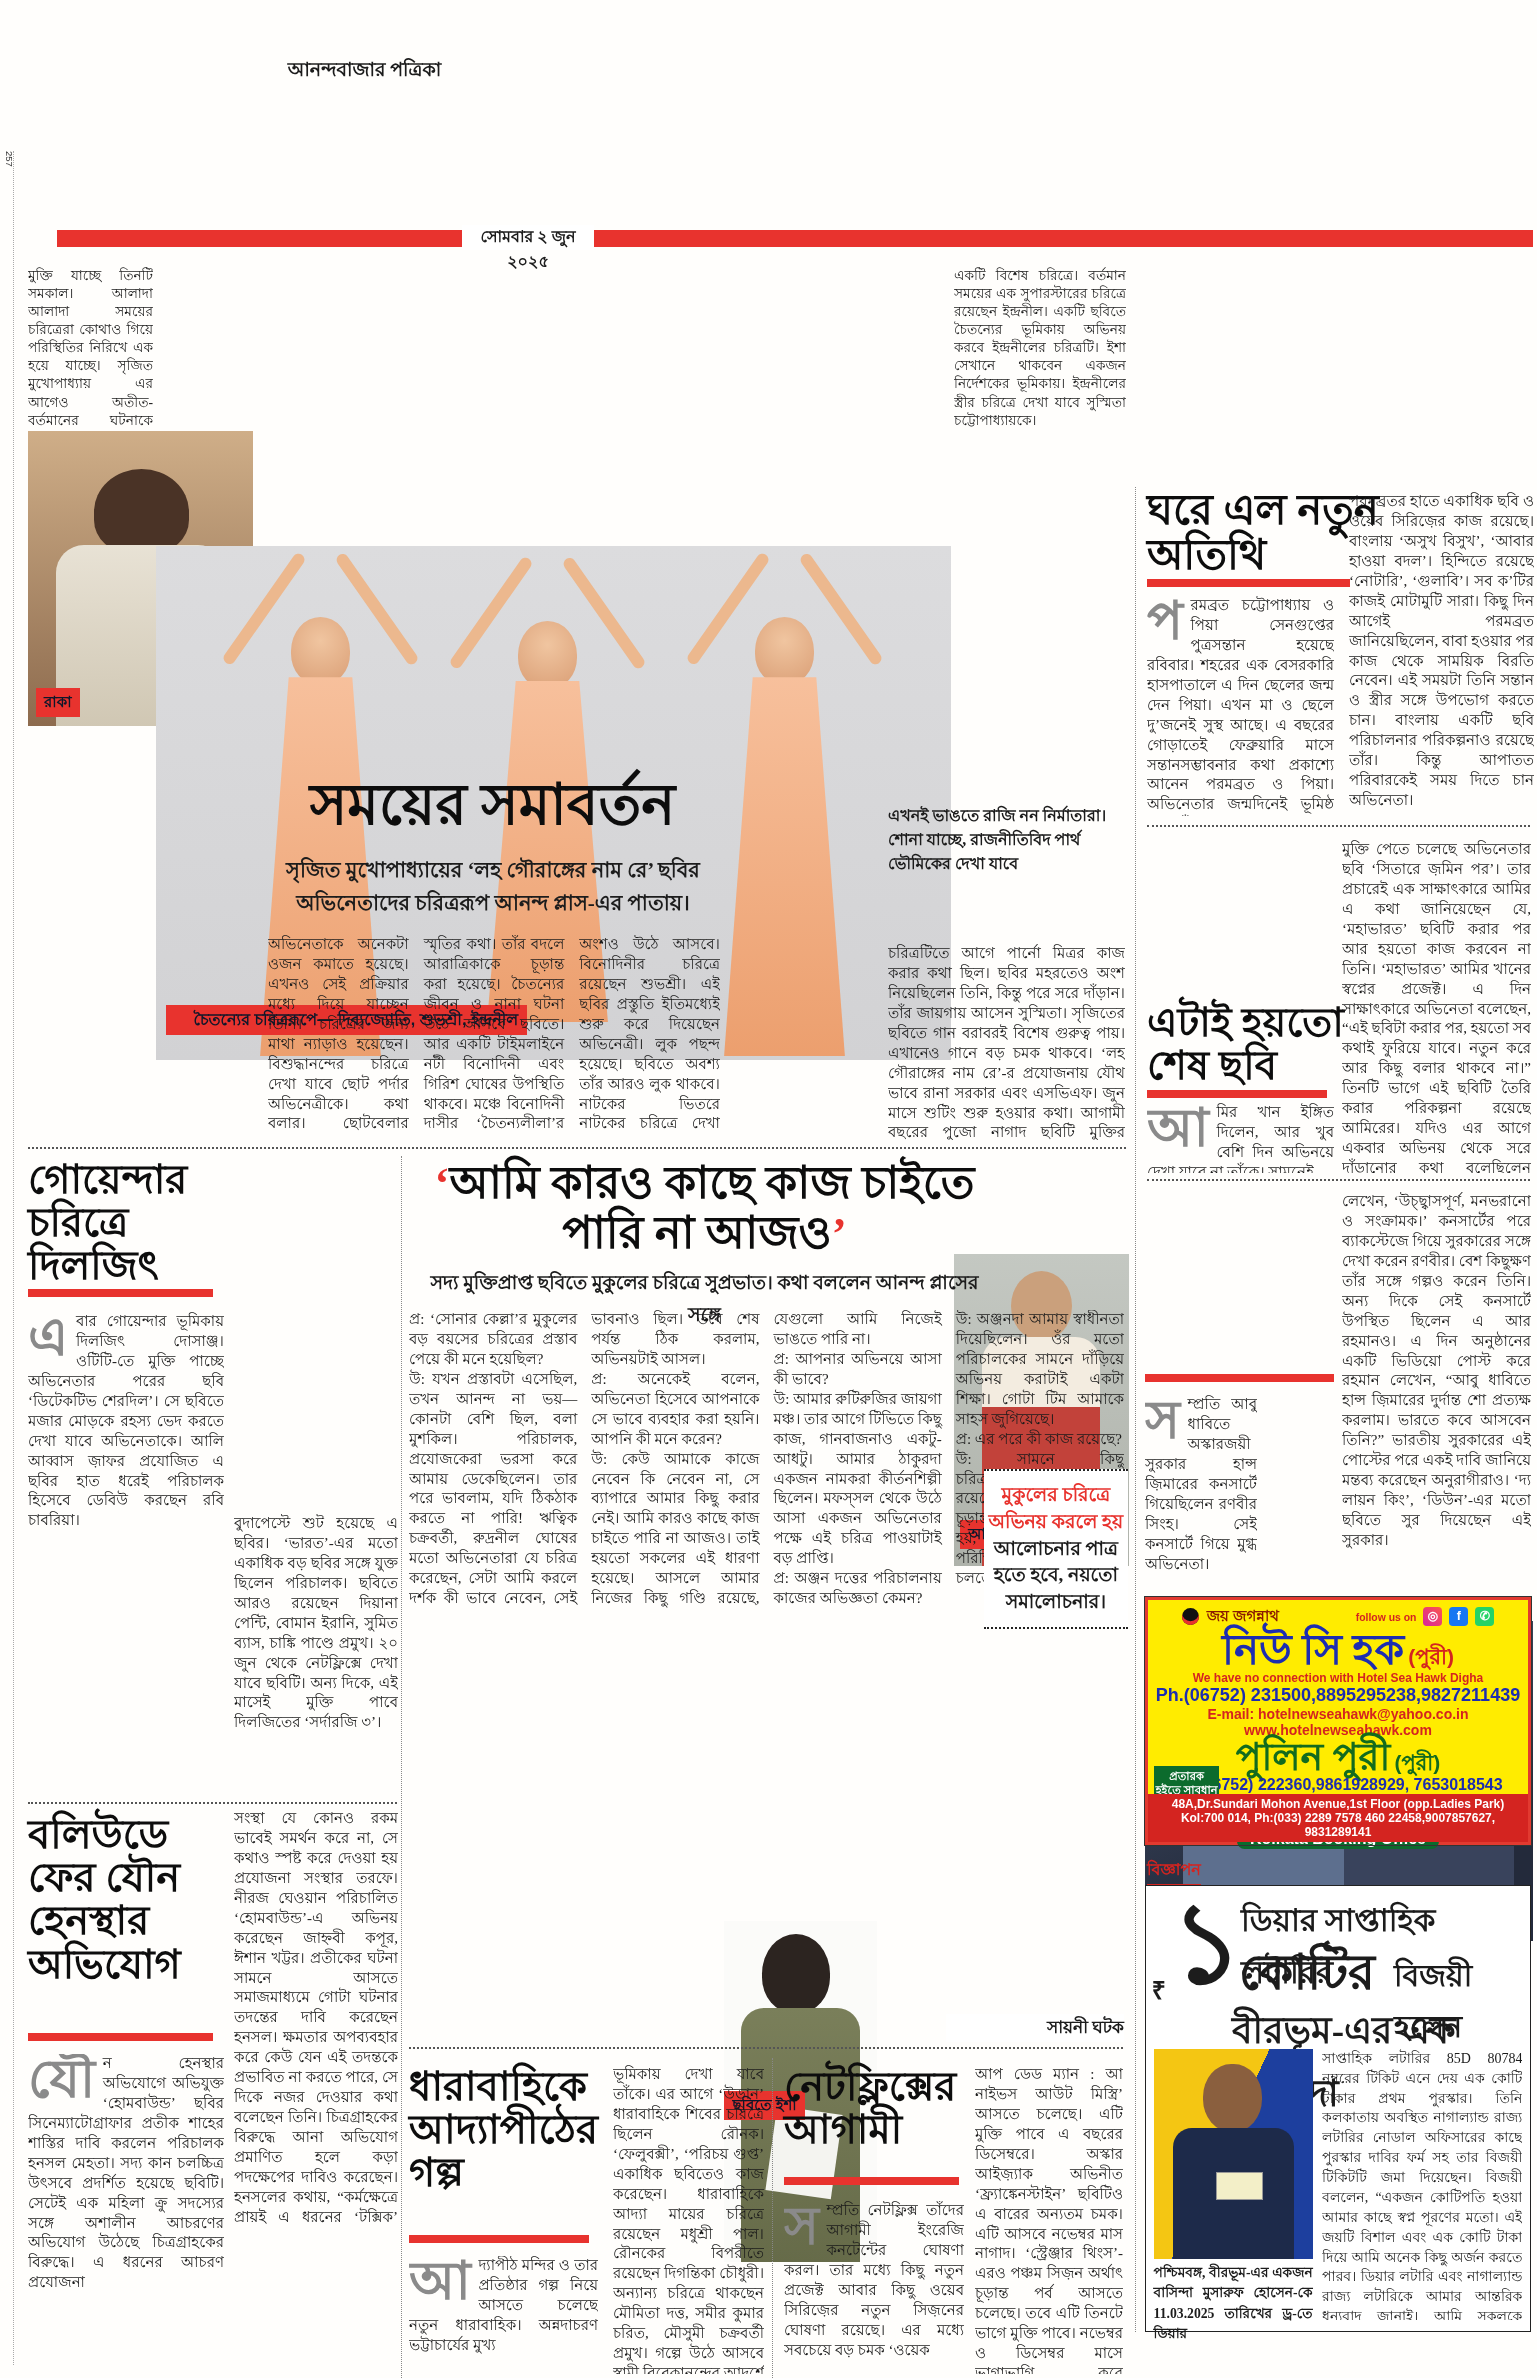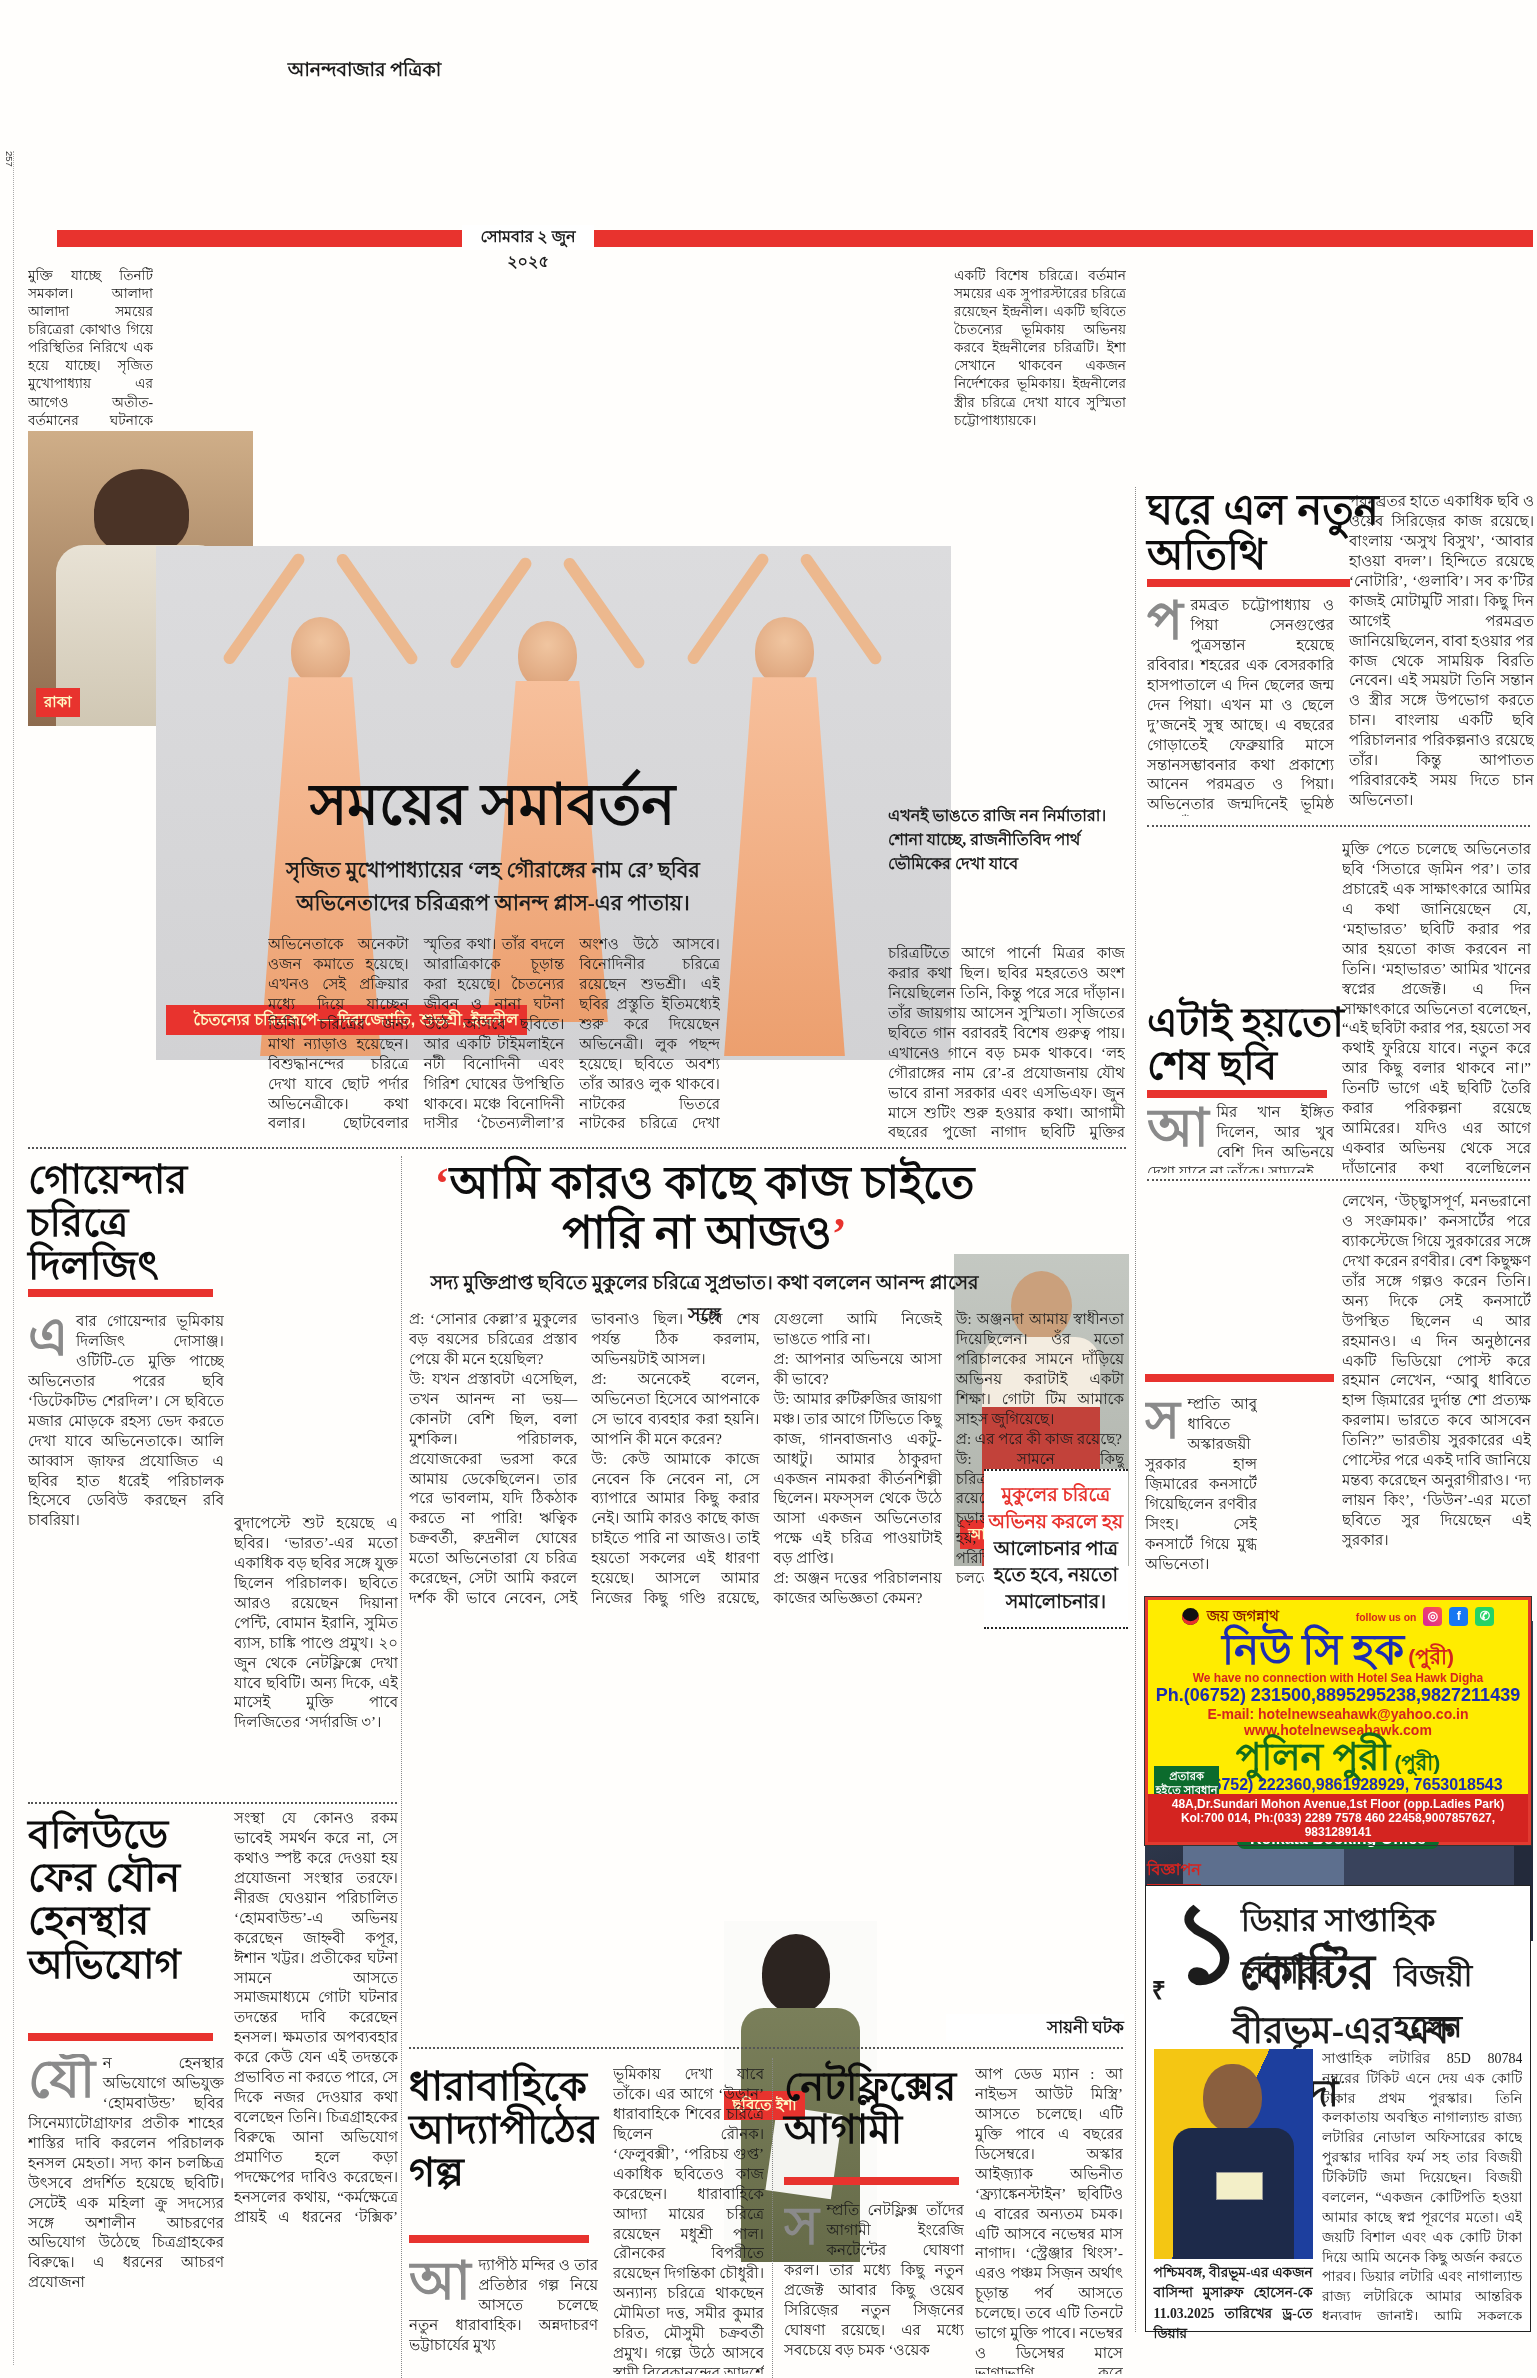--- a/index.html
+++ b/index.html
@@ -4,21 +4,21 @@
 <style>
   html,body{margin:0;padding:0;background:#ffffff;}
   .page{position:relative;width:1538px;height:2378px;background:#fffefc;font-family:"Liberation Serif",serif;color:#1c1c1c;overflow:hidden;}
   .abs{position:absolute;}
   .bt{font-size:15px;line-height:1.33;text-align:justify;color:#1b1b1b;}
   .bt-sm{font-size:13.7px;line-height:1.32;text-align:justify;color:#1b1b1b;}
   .cols3{column-count:3;column-gap:15px;}
   .cols4{column-count:4;column-gap:14px;}
   .hl{font-weight:700;color:#0d0d0d;line-height:1.08;}
   .rule{height:7.6px;background:#e8332e;}
-  .chip{position:absolute;background:#e8332e;color:#fef9c3;font-family:"Liberation Sans",sans-serif;font-weight:700;font-size:15px;padding:1.9px 8.5px;white-space:nowrap;}
+  .chip{position:absolute;background:#e8332e;color:#0f172a;font-family:"Liberation Sans",sans-serif;font-weight:700;font-size:15px;padding:1.9px 8.5px;white-space:nowrap;}
   .dh{border-top:2.8px dotted #555;height:0;}
   .dv{border-left:1.9px dotted #888;width:0;}
   .dc::first-letter{font-size:53px;float:left;line-height:0.8;padding:3.8px 7.6px 0 0;color:#8a8a8a;font-weight:700;}
   .preline{white-space:pre-line;}
   .red{color:#e8332e;}
   .photo{position:relative;overflow:hidden;}
   .center{text-align:center;}
   
   .mast-big{font-weight:700;letter-spacing:-1.9px;}
   .mast-gray{color:#9b9b9e;}

